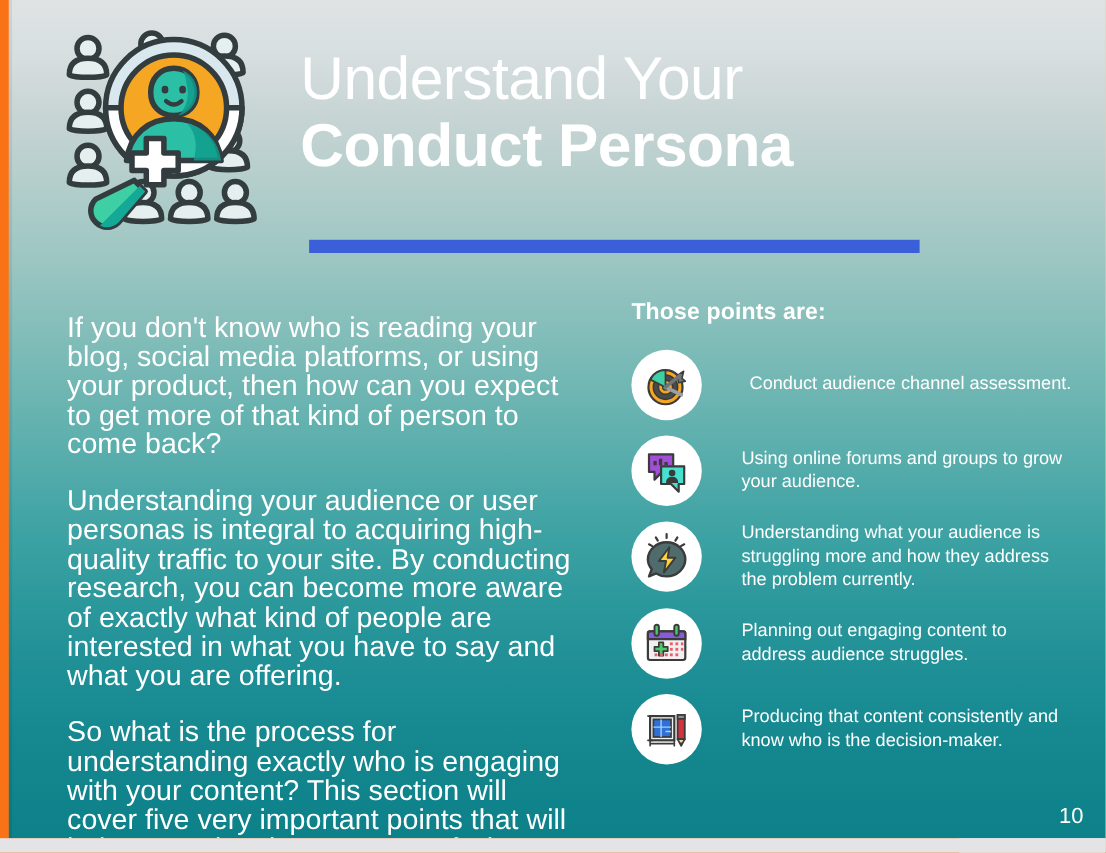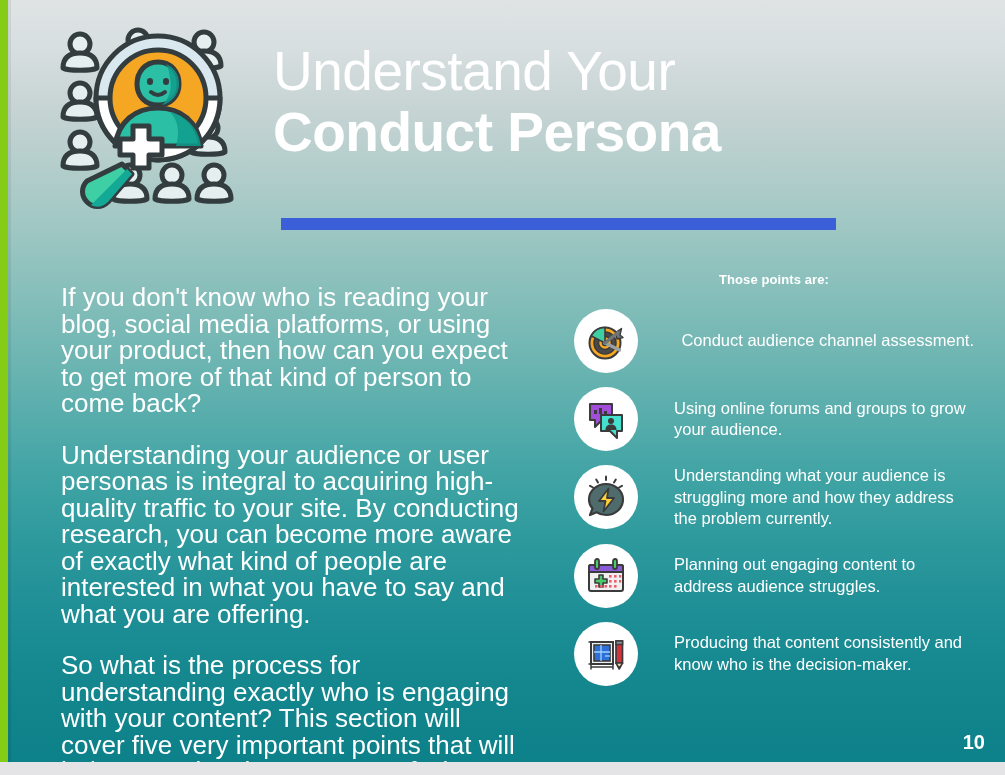--- a/index.html
+++ b/index.html
@@ -12,21 +12,21 @@
     height: 775px;
     overflow: hidden;
     font-family: "Liberation Sans", sans-serif;
   }
 
   
   #slide-frame {
     position: relative;
     width: 872px;
     height: 775px;
-    background: #84cc16;
+    background: #f97316;
     box-sizing: border-box;
   }
 
   
   #slide {
     position: absolute;
     left: 8px;
     top: 0px;
     width: 997px;
     height: 762px;
@@ -129,25 +129,24 @@
 
   
   #right-col {
     position: absolute;
     left: 566px;
     top: 0px;
     width: 400px;
   }
   #points-heading {
     color: #ffffff;
-    font-size: 13px;
+    font-size: 21px;
     font-weight: 700;
     margin: 0 0 22px 0;
     letter-spacing: 0.1px;
-    text-align: center;
   }
   .point-row {
     display: flex;
     align-items: center;
     margin-bottom: 14px;
     min-height: 64px;
     justify-content: space-between;
   }
   .point-icon {
     flex: 0 0 auto;
@@ -168,21 +167,21 @@
     max-width: 300px;
   }
 
   
   #page-number {
     position: absolute;
     right: 20px;
     bottom: 8px;
     color: #ffffff;
     font-size: 20px;
-    font-weight: 700;
+    font-weight: 400;
   }
 
   
   #bottom-strip {
     position: absolute;
     left: 0;
     top: 762px;
     width: 1005px;
     height: 13px;
     background: #e4e4e6;

